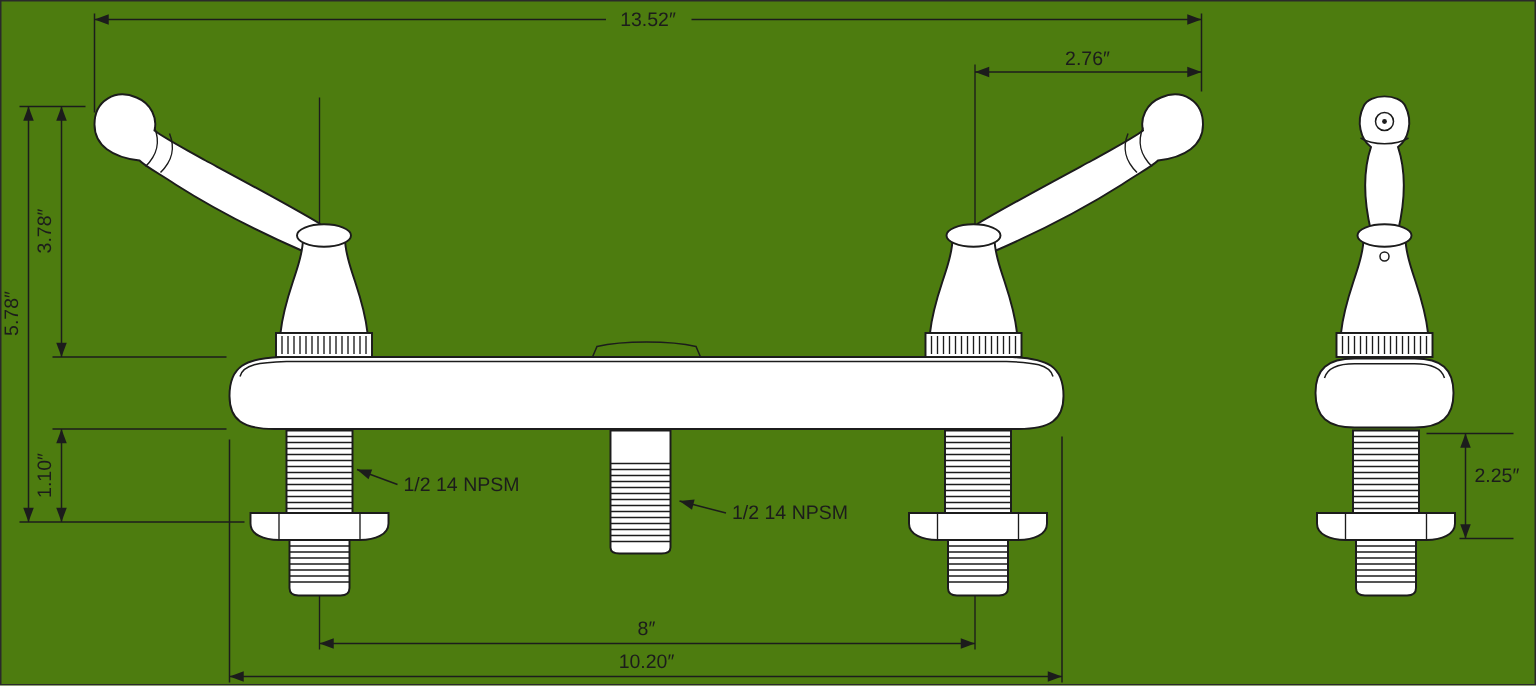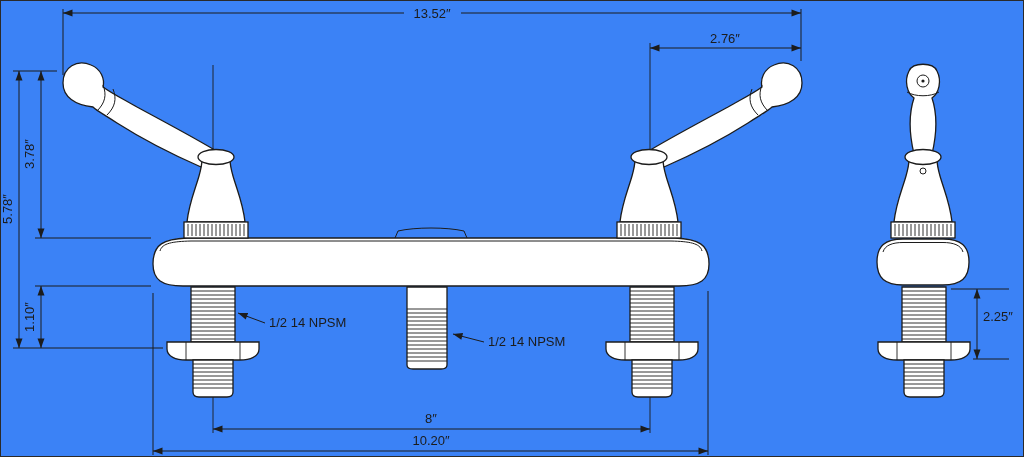--- a/index.html
+++ b/index.html
@@ -1,21 +1,21 @@
 <!DOCTYPE html>
 <html><head>
 <meta charset="utf-8">
 <style>
   html,body{margin:0;padding:0;background:#ffffff;}
   .canvas{
     position:relative;
     width:1024px;height:457px;
     box-sizing:border-box;
     border:1px solid #2a2a2a;
-    background:#3b82f6;
+    background:#4d7c0f;
     font-family:"Liberation Sans",sans-serif;
   }
   svg{display:block;}
   svg text{
     font-family:"Liberation Sans",sans-serif;
     font-size:13px;
     fill:#1c1c1c;
   }
   .body-shape{fill:#ffffff;stroke:#1c1c1c;stroke-width:1.3;}
   .detail{fill:none;stroke:#1c1c1c;stroke-width:1;}

